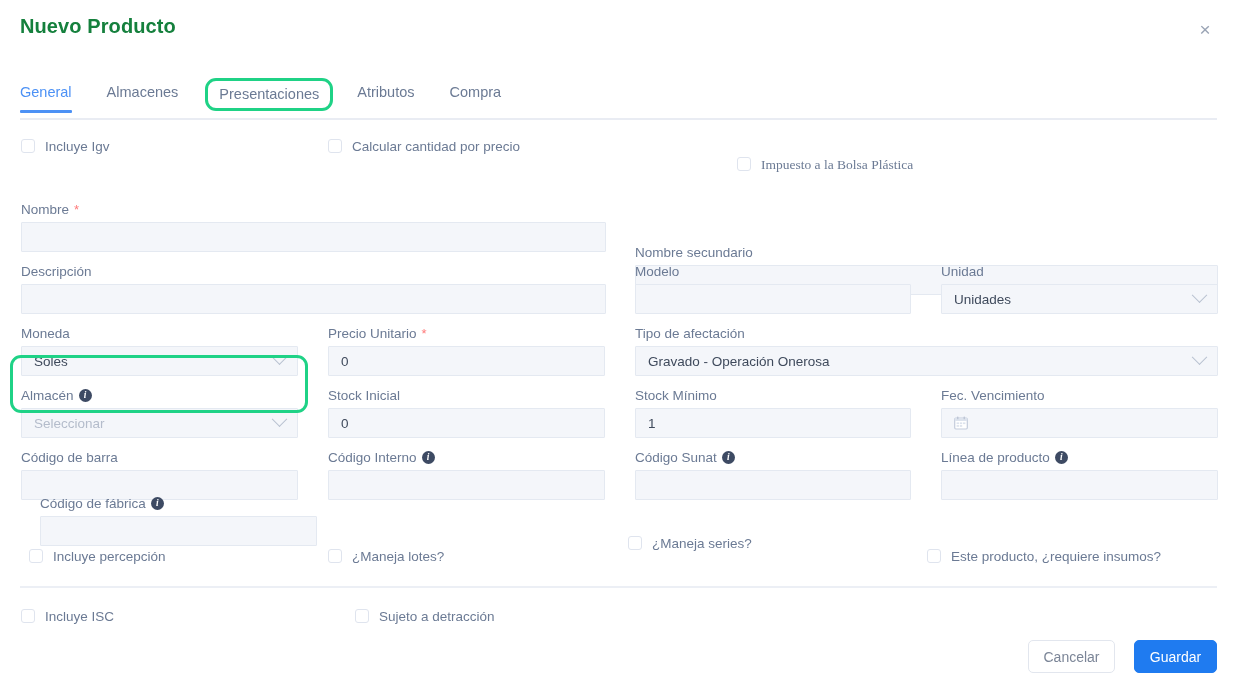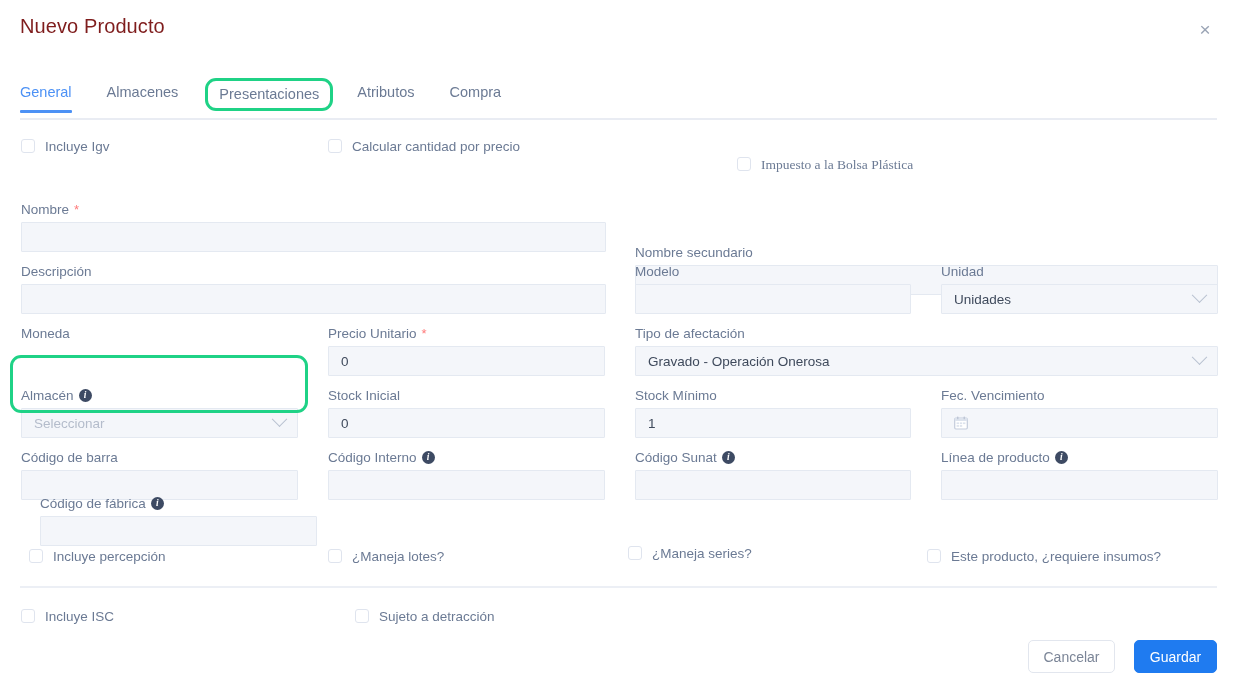--- a/index.html
+++ b/index.html
@@ -13,21 +13,21 @@
     overflow: hidden;
   }
   .modal { position: relative; width: 1233px; height: 683px; background:#fff; }
 
   
   .modal-header {
     position: absolute; left: 0; top: 0; width: 1233px; height: 62px;
   }
   .modal-title {
     position: absolute; left: 20px; top: 15px;
-    font-size: 20px; font-weight: 400; color: #7f1d1d; letter-spacing: .1px;
+    font-size: 20px; font-weight: 700; color: #15803d; letter-spacing: .1px;
   }
   .close-btn {
     position: absolute; right: 15px; top: 16px;
     width: 26px; height: 26px; cursor: pointer;
     display: flex; align-items: center; justify-content: center;
     color: #9aa4b5; font-size: 19px; line-height: 1; font-weight: 300;
     background: none; border: none; padding: 0;
   }
 
   
@@ -198,20 +198,24 @@
           <span>Unidades</span>
           <span class="chev"></span>
         </div>
       </div>
     </div>
 
     <div class="row" style="height:62px;">
       <div style="position:absolute;left:21px;top:44px;width:277px;">
         <div class="label">
           <span>Moneda</span>
+        </div>
+        <div class="field select">
+          <span>Soles</span>
+          <span class="chev"></span>
         </div>
       </div>
       <div style="position:absolute;left:328px;top:44px;width:277px;">
         <div class="label">
           <span>Precio Unitario</span>
           <span class="req">*</span>
         </div>
         <div class="field">
           <span>0</span>
         </div>
@@ -326,21 +330,21 @@
 
     <div class="row" style="height:44px;">
       <div class="cbx-wrap" style="position:absolute;left:29px;top:19px;">
         <span class="cbx"></span>
         <span class="cbx-label">Incluye percepción</span>
       </div>
       <div class="cbx-wrap" style="position:absolute;left:328px;top:19px;">
         <span class="cbx"></span>
         <span class="cbx-label">¿Maneja lotes?</span>
       </div>
-      <div class="cbx-wrap" style="position:absolute;left:628px;top:16px;">
+      <div class="cbx-wrap" style="position:absolute;left:628px;top:6px;">
         <span class="cbx"></span>
         <span class="cbx-label">¿Maneja series?</span>
       </div>
       <div class="cbx-wrap" style="position:absolute;left:927px;top:19px;">
         <span class="cbx"></span>
         <span class="cbx-label">Este producto, ¿requiere insumos?</span>
       </div>
     </div>
 
     <div class="row" style="height:26px;">

